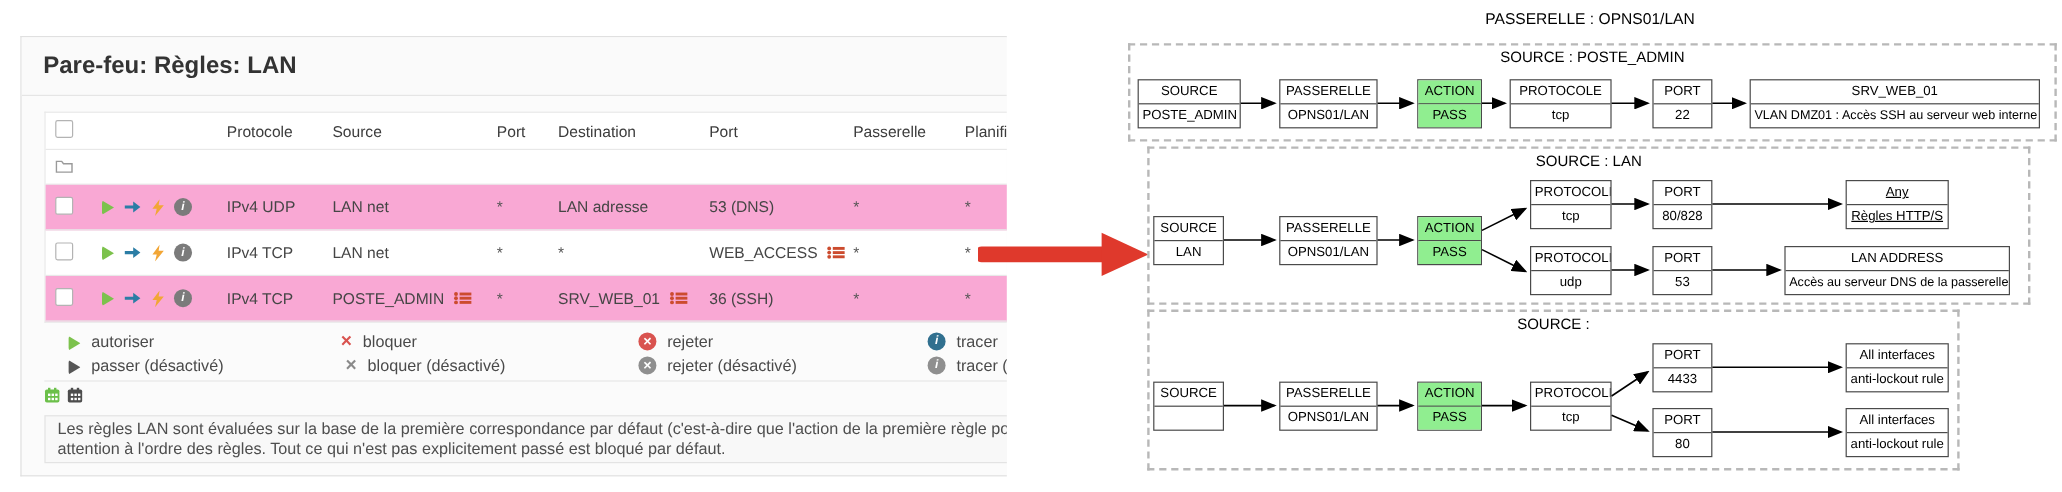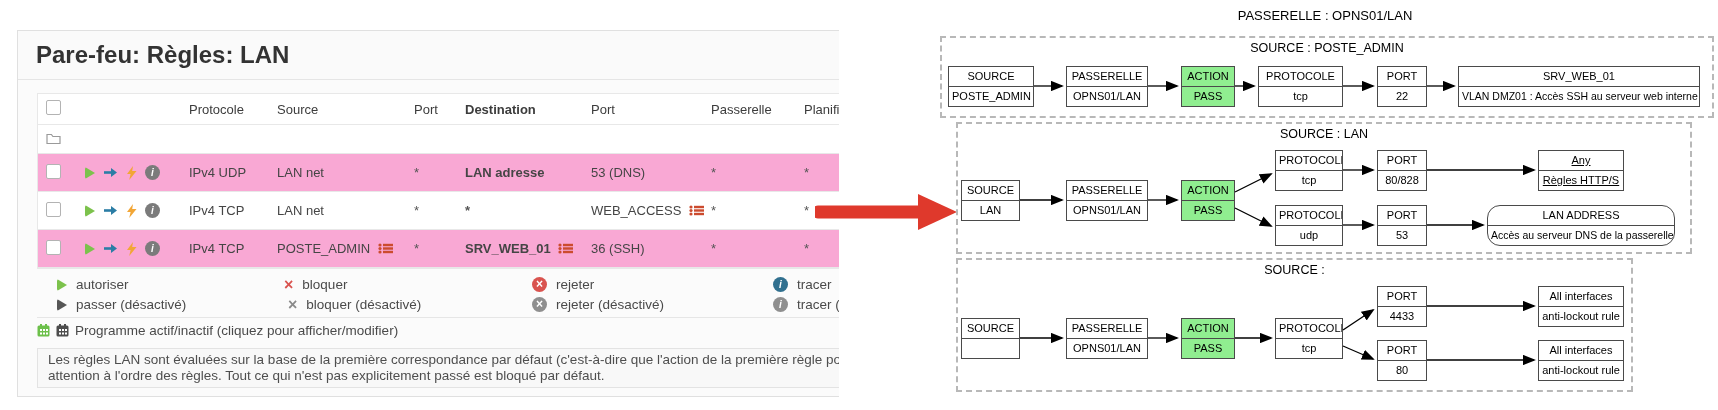--- a/index.html
+++ b/index.html
@@ -2,35 +2,35 @@
 <html><head>
 <meta charset="utf-8">
 <style>
   html,body{margin:0;padding:0;background:#ffffff;font-family:"Liberation Sans","DejaVu Sans",sans-serif;}
   .stage{position:relative;width:1718px;height:410px;overflow:hidden;background:#fff;}
 
   
   .panel{position:absolute;left:17px;top:30px;width:821px;height:365px;background:#fbfbfb;
          border:1px solid #e0e0e0;border-right:none;overflow:hidden;}
   .panel-header{height:48px;background:#fafafa;border-bottom:1px solid #e5e5e5;display:flex;align-items:center;padding-left:18px;}
-  .panel-title{font-size:24px;font-weight:700;color:#333;}
+  .panel-title{font-size:20px;font-weight:700;color:#333;}
   .panel-content{position:relative;padding:13px 0 0 19px;}
 
   .fw-table{width:870px;border:1px solid #e8e8e8;border-right:none;background:#fff;font-size:13px;color:#454545;}
   .trow{display:flex;align-items:center;border-bottom:1px solid #e8e8e8;}
   .trow.header{height:30px;color:#3c3c3c;}
   .trow.folder-row{height:28px;}
   .trow.rule{height:37px;}
   .trow.striped{background:#f9a8d4;}
   .col-cb{width:33px;padding-left:8px;box-sizing:border-box;flex:none;}
   .col-ic{width:112px;padding-left:14px;box-sizing:border-box;flex:none;display:flex;align-items:center;gap:8px;}
   .col-proto{width:88px;flex:none;padding-left:6px;box-sizing:border-box;}
   .col-src{width:143px;flex:none;padding-left:6px;box-sizing:border-box;}
   .col-port{width:45px;flex:none;box-sizing:border-box;}
-  .col-dst{width:132px;flex:none;padding-left:6px;box-sizing:border-box;font-weight:bold;}
+  .col-dst{width:132px;flex:none;padding-left:6px;box-sizing:border-box;}
   .col-dport{width:120px;flex:none;box-sizing:border-box;}
   .col-gw{width:93px;flex:none;box-sizing:border-box;}
   .col-sched{width:90px;flex:none;box-sizing:border-box;}
 
   .cb{display:inline-block;width:13px;height:13px;border:1px solid #b3b3b3;border-radius:2px;background:#fff;}
 
   
   .play{display:inline-block;width:0;height:0;border-left:10px solid #7cc24c;border-top:6px solid transparent;border-bottom:6px solid transparent;border-radius:2px;}
   .play.dark{border-left-color:#565656;}
   .circ{display:inline-block;width:15px;height:15px;border-radius:50%;color:#fff;font-size:10px;font-weight:700;text-align:center;line-height:15px;}
@@ -39,21 +39,21 @@
   .circ.info-gray{background:#8f8f8f;}   .circ.info-gray::after{content:"i";font-style:italic;}
   .circ.reject{background:#d9534f;line-height:14px;} .circ.reject::after{content:"\00d7";font-size:12px;}
   .circ.reject-gray{background:#8f8f8f;line-height:14px;} .circ.reject-gray::after{content:"\00d7";font-size:12px;}
   .xmark{display:inline-block;font-size:16px;font-weight:700;color:#d9534f;line-height:14px;}
   .xmark::after{content:"\00d7";}
   .xmark.gray{color:#8a8a8a;}
   .star{color:#555;}
 
   
   .legend{position:relative;height:42px;margin-top:6px;width:870px;font-size:13.5px;color:#4a4a4a;}
-  .lg{position:absolute;display:flex;align-items:center;gap:9px;white-space:nowrap;}
+  .lg{position:absolute;display:flex;align-items:flex-end;gap:9px;white-space:nowrap;}
   .sect{border-top:1px solid #e6e6e6;width:870px;padding:5px 0;display:flex;align-items:center;gap:6px;font-size:13.5px;color:#4a4a4a;margin-left:0;}
   .note{border:1px solid #e3e3e3;background:#f8f8f8;width:870px;box-sizing:border-box;margin-top:5px;padding:3px 10px;font-size:13.5px;color:#4e4e4e;line-height:16px;}
   .note div{white-space:nowrap;overflow:hidden;}
 
   
   .redarrow{position:absolute;left:815px;top:192px;}
 
   
   .diagram{position:absolute;left:850px;top:0;width:868px;height:344px;font-size:11px;color:#000;}
   .dg-title{position:absolute;left:90px;top:8px;width:770px;text-align:center;font-size:13px;color:#000;}
@@ -256,21 +256,20 @@
             <rect x="8" y="0" width="2" height="3" fill="#4d4d4d"></rect>
             <g fill="#fff">
               <rect x="3" y="5" width="2" height="2"></rect>
               <rect x="6" y="5" width="2" height="2"></rect>
               <rect x="9" y="5" width="2" height="2"></rect>
               <rect x="3" y="8.5" width="2" height="2"></rect>
               <rect x="6" y="8.5" width="2" height="2"></rect>
               <rect x="9" y="8.5" width="2" height="2"></rect>
             </g>
           </svg>
-        <span>Programme actif/inactif (cliquez pour afficher/modifier)</span>
       </div>
 
 
       <div class="note">
         <div>Les règles LAN sont évaluées sur la base de la première correspondance par défaut (c'est-à-dire que l'action de la première règle pour correspon</div>
         <div>attention à l'ordre des règles. Tout ce qui n'est pas explicitement passé est bloqué par défaut.</div>
       </div>
 
     </div>
   </div>
@@ -339,21 +338,21 @@
         <div class="nv">Règles HTTP/S</div>
     </div>
     <div class="node" style="left:425px;top:205px;width:68px;">
       <div class="nh">PROTOCOLE</div>
         <div class="nv">udp</div>
     </div>
     <div class="node" style="left:527px;top:205px;width:50px;">
       <div class="nh">PORT</div>
         <div class="nv">53</div>
     </div>
-    <div class="node" style="left:637px;top:205px;width:188px;border-radius:13px;">
+    <div class="node" style="left:637px;top:205px;width:188px;">
       <div class="nh">LAN ADDRESS</div>
         <div class="nv" style="font-size:10.5px">Accès au serveur DNS de la passerelle</div>
     </div>
 
     <div class="group" style="left:106px;top:258px;width:673px;height:130px;">
       <div class="group-label">SOURCE :</div>
     </div>
     <div class="node" style="left:111px;top:318px;width:59px;">
       <div class="nh">SOURCE</div>
         <div class="nv"></div>

